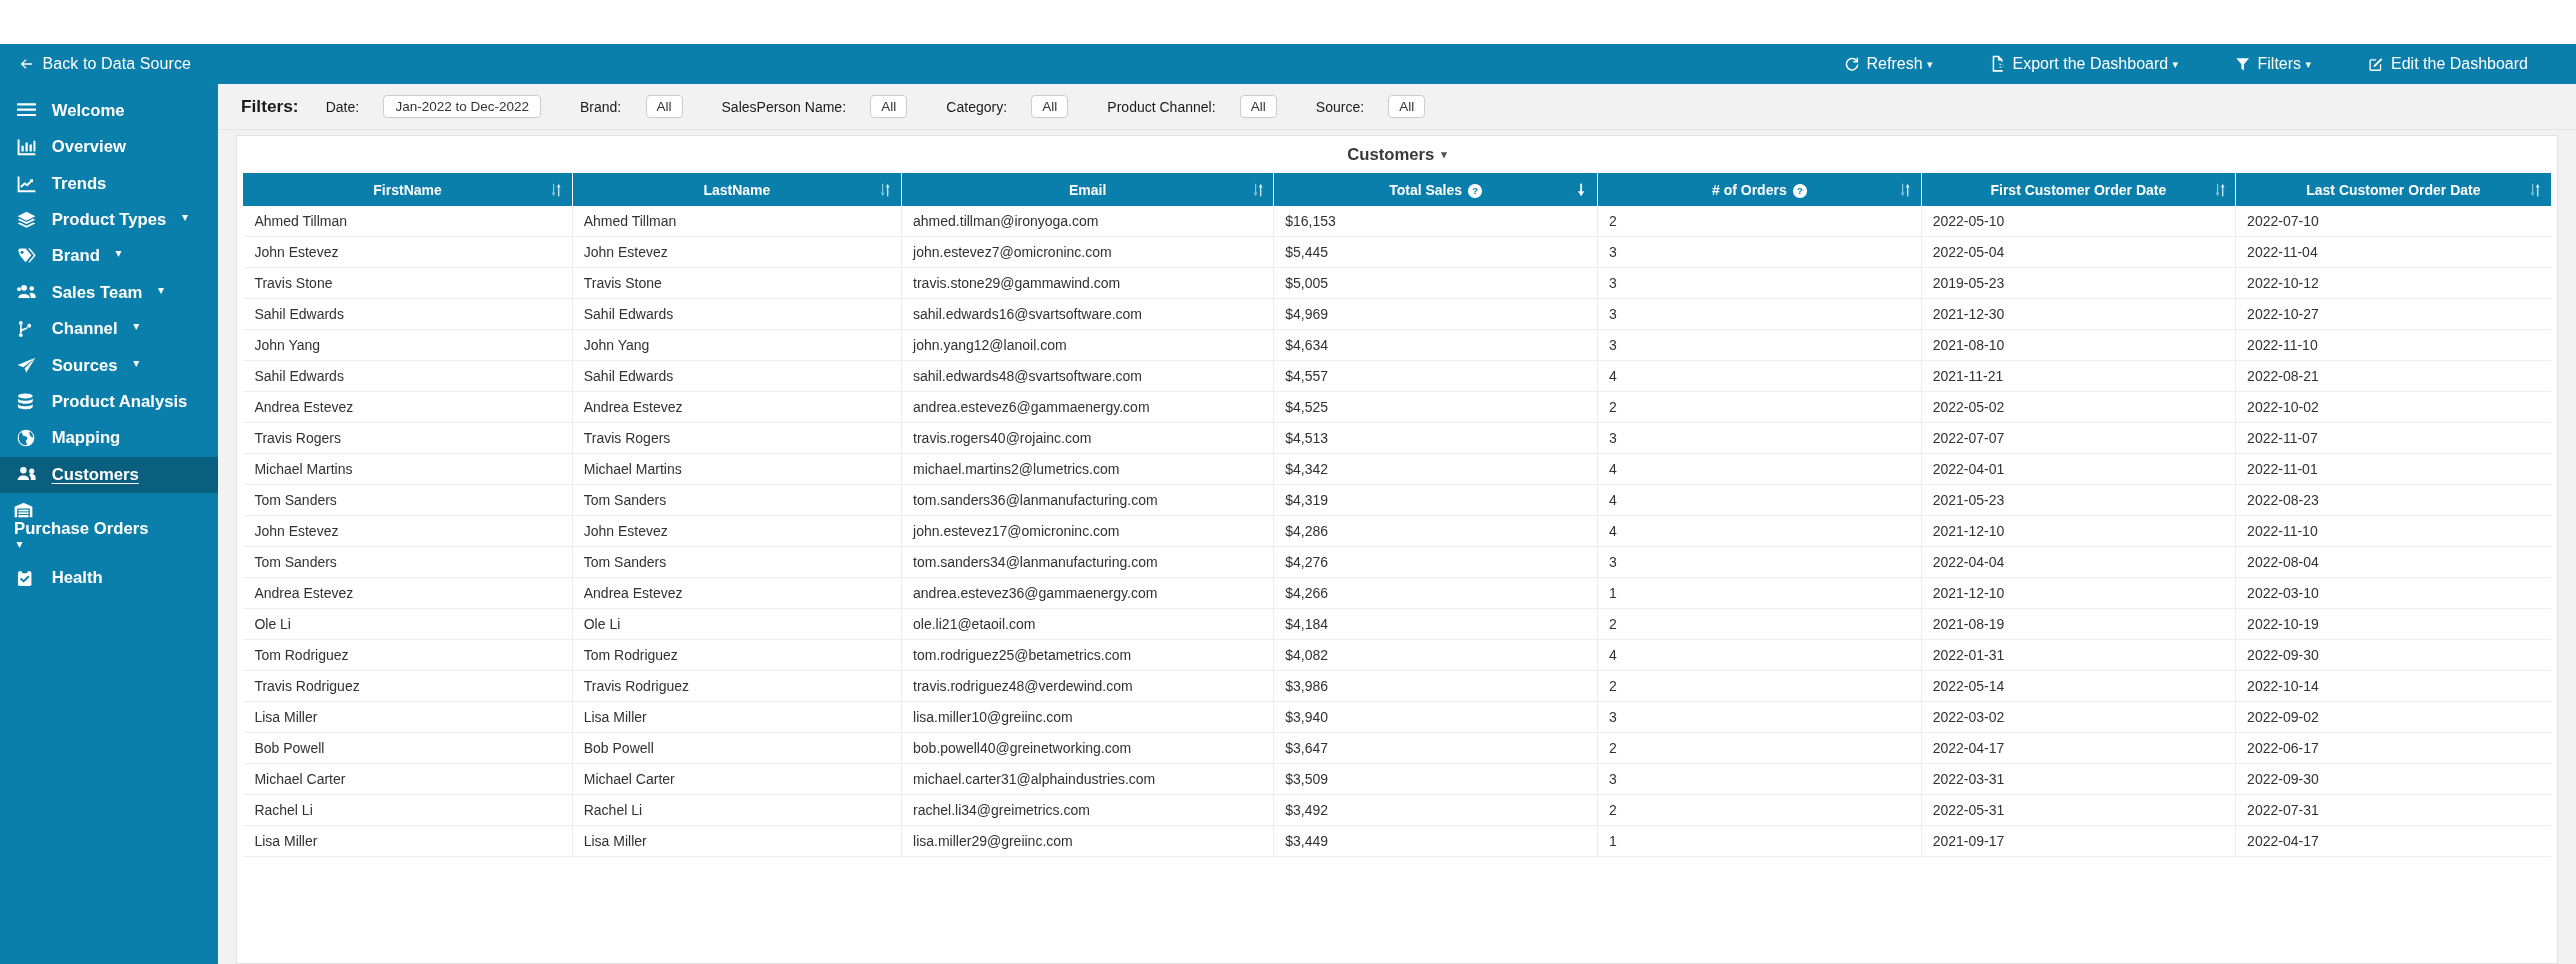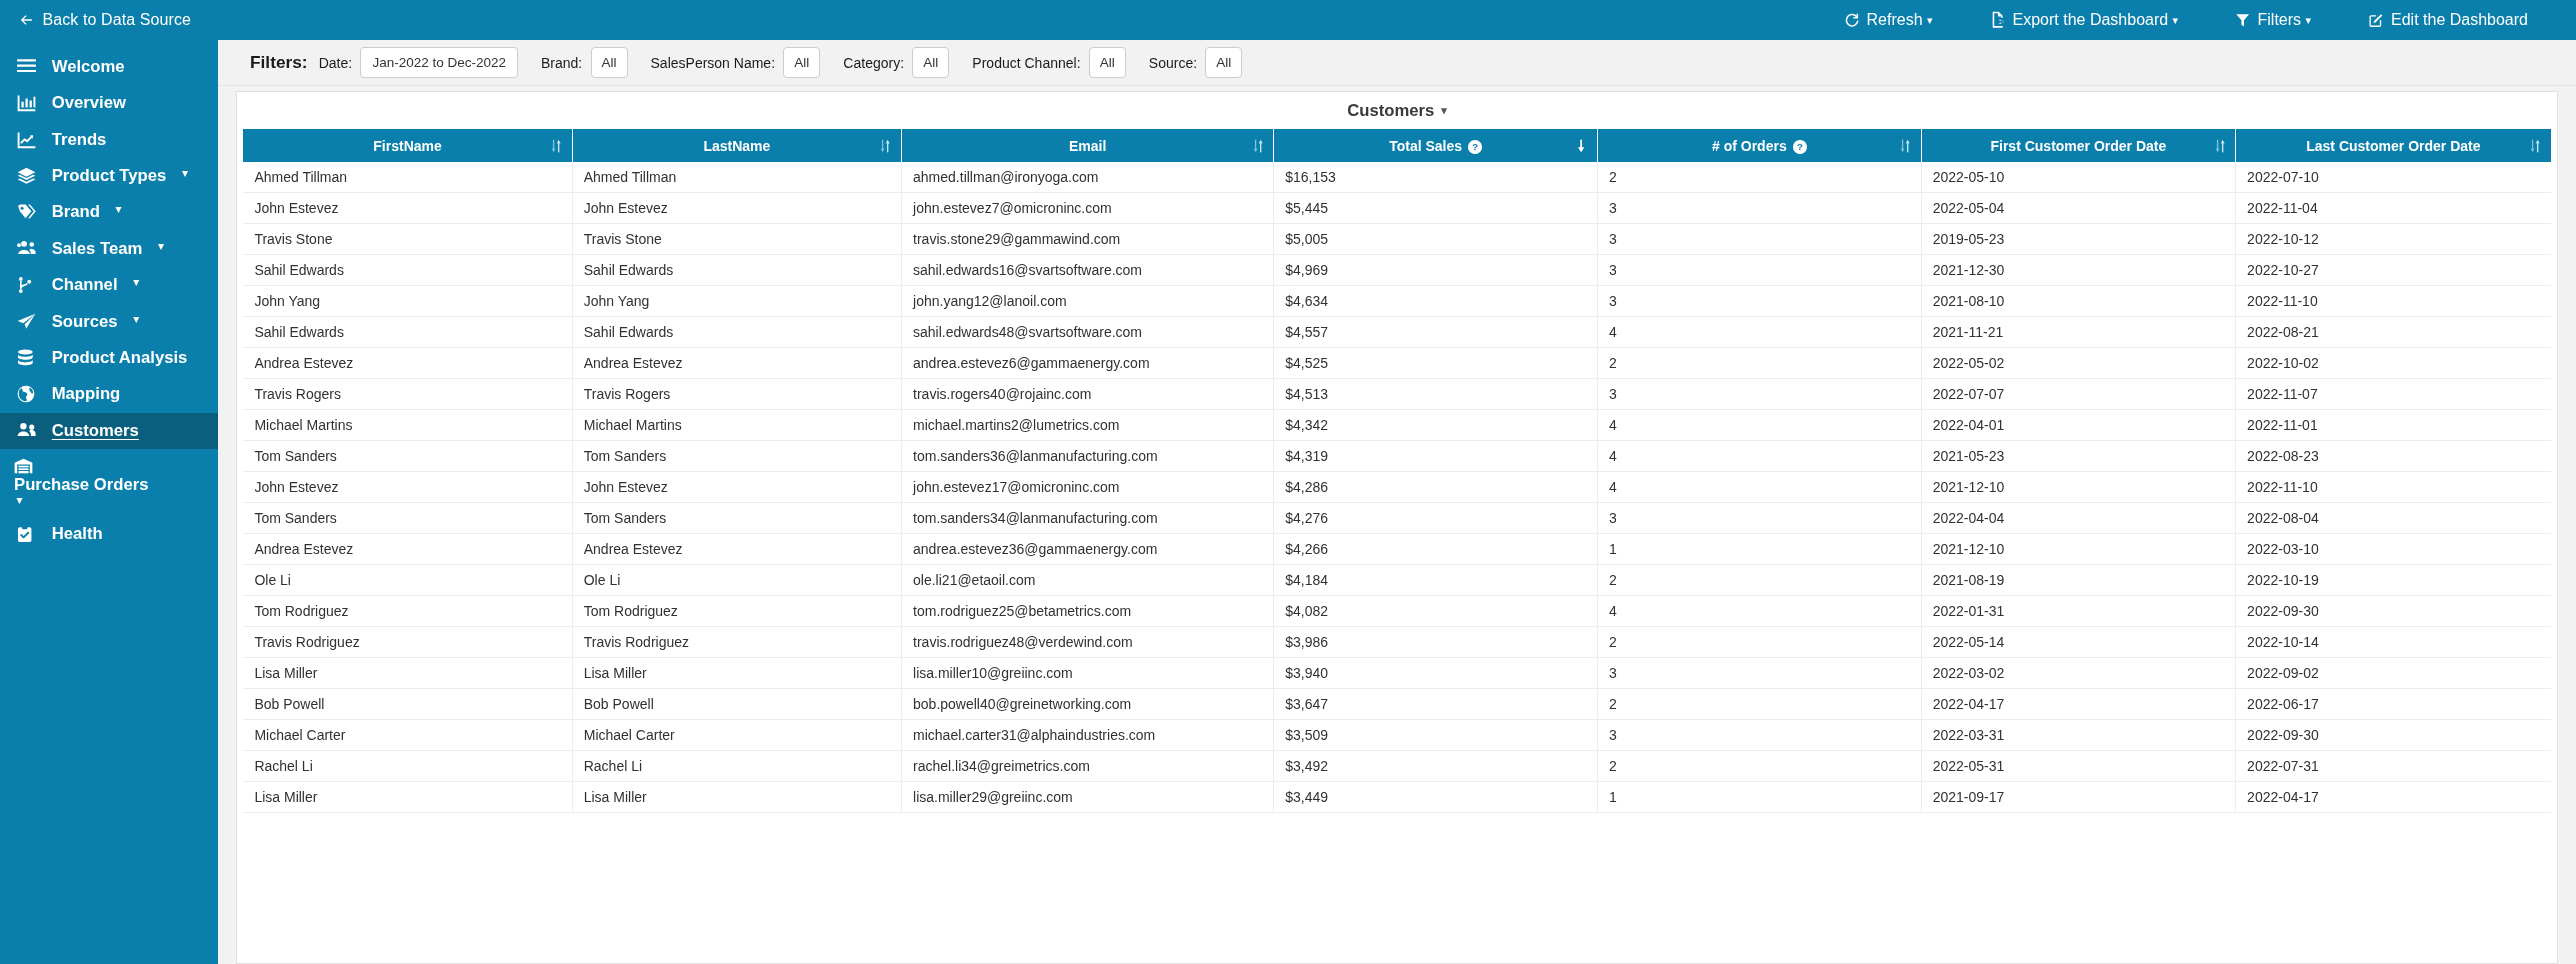--- a/index.html
+++ b/index.html
@@ -14,20 +14,21 @@
 
   
   .topbar {
     height: 40px;
     flex: 0 0 40px;
     background: #0b7fab;
     display: flex;
     align-items: center;
     color: #ffffff;
     padding: 0 26px 0 18px;
+    margin-top: 44px;
   }
   .topbar-left {
     display: flex; align-items: center; gap: 7.7px;
     font-size: 16px; font-weight: 400; letter-spacing: 0.1px;
     cursor: pointer;
   }
   .topbar-spacer { flex: 1 1 auto; }
   .topbar-actions { display: flex; gap: 13px; }
   .tb-item {
     display: flex; align-items: center; gap: 7px;
@@ -70,30 +71,30 @@
   .main {
     flex: 1 1 auto; min-width: 0;
     background: #f2f2f2;
     display: flex; flex-direction: column;
   }
 
   
   .filters {
     height: 46px; flex: 0 0 46px;
     display: flex; align-items: center;
-    padding-left: 32px;
-    gap: 0;
+    padding-left: 23px;
+    gap: 16px;
     background: #f2f2f2;
     border-bottom: 0.6px solid #e3e3e3;
   }
   .filters-title { font-size: 17.3px; font-weight: 700; color: #1b1b1b; margin-right: 11px; }
   .f-label { font-size: 14px; color: #1b1b1b; margin-right: 8.3px; white-space: nowrap; }
   .f-box {
     background: #fff; border: 0.6px solid #ccc; border-radius: 4px;
-    height: 31px; display: flex; align-items: center; justify-content: center;
+    height: 23px; display: flex; align-items: center; justify-content: center;
     padding: 0 11px; font-size: 13.5px; color: #333;
     margin-right: 23px; white-space: nowrap; cursor: pointer;
   }
   .f-box.small { min-width: 37px; padding: 0 7.7px; }
 
   
   .card-area { flex: 1 1 auto; padding: 5.1px 18px 0 18px; min-height: 0; }
   .card {
     background: #fff; height: 100%;
     border: 0.6px solid #e0e0e0;

